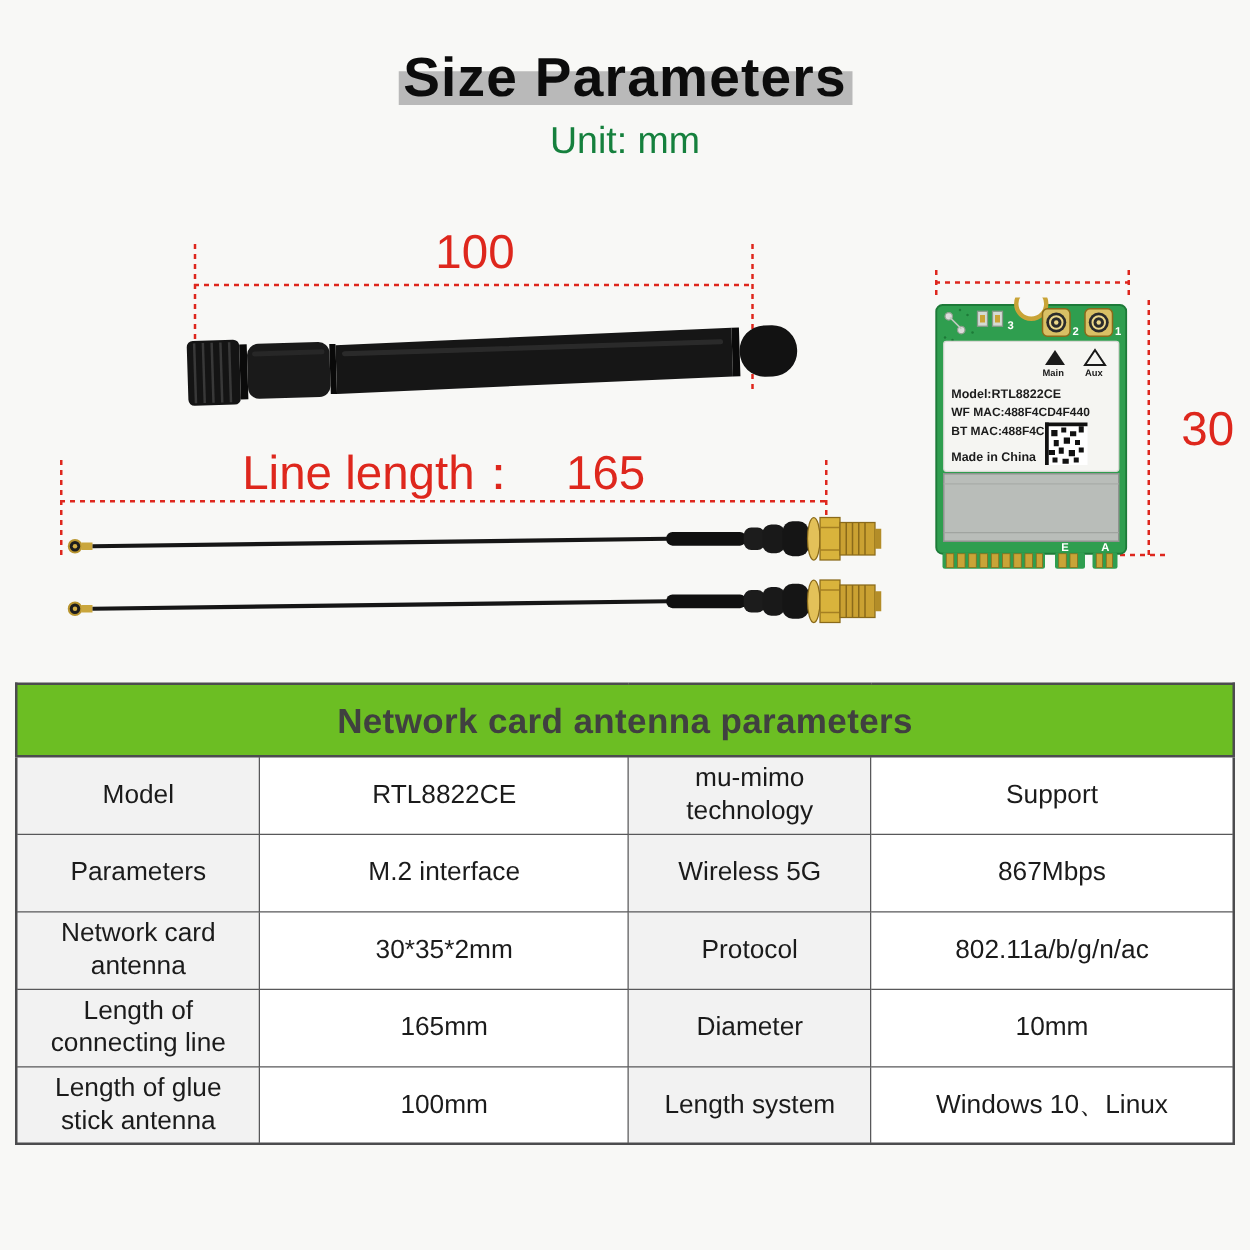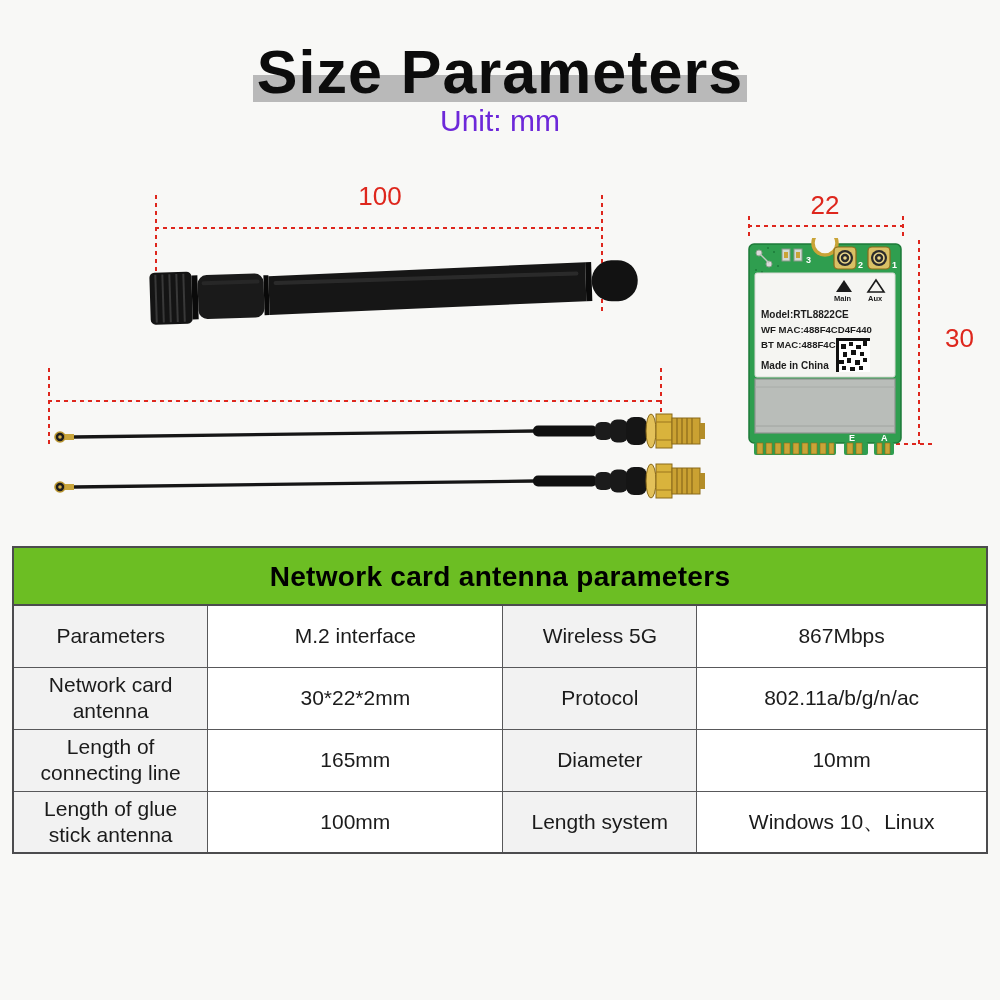--- a/index.html
+++ b/index.html
@@ -13,33 +13,33 @@
   body{
     background:#f8f8f6;
     font-family:"Liberation Sans","DejaVu Sans",sans-serif;
     position:relative;
     overflow:hidden;
   }
   
   .title-wrap{ text-align:center; padding-top:40px; }
   .page-title{
     display:inline-block; position:relative;
-    font-size:61px; font-weight:700; letter-spacing:1px; color:#0c0c0c;
+    font-size:44px; font-weight:700; letter-spacing:1px; color:#0c0c0c;
     line-height:1.05;
   }
   .page-title .bar{
     position:absolute; left:-4px; right:-4px; bottom:2px; height:27px;
     background:#b9b9b9; z-index:0;
   }
   .page-title .txt{ position:relative; z-index:1; }
   .unit-label{
-    text-align:center; font-size:30px; color:#6d28d9; 
+    text-align:center; font-size:30px; color:#15803d; margin-top:10px;
   }
   
-  .dim-label{ color:var(--dim-red); font-size:26px; line-height:1; }
+  .dim-label{ color:var(--dim-red); font-size:38px; line-height:1; }
   .dash-h{ position:absolute; height:2px;
     background:repeating-linear-gradient(90deg,var(--dim-red) 0 4px,transparent 4px 8px); }
   .dash-v{ position:absolute; width:2px;
     background:repeating-linear-gradient(180deg,var(--dim-red) 0 4px,transparent 4px 8px); }
   
   .fig{ position:absolute; }
   #antenna-fig{ left:140px; top:183px; width:545px; height:165px; }
   #antenna-fig .dim-label{ position:absolute; left:0; width:480px; top:0; text-align:center; }
   #card-fig{ left:733px; top:192px; width:255px; height:285px; }
   #card-fig .w-label{ position:absolute; left:15px; width:154px; top:0; text-align:center; }
@@ -53,21 +53,21 @@
     border-collapse:collapse; table-layout:fixed;
     border:2px solid #4c4c4e;
   }
   .spec-table td{
     border:1.6px solid #58585a;
     text-align:center; vertical-align:middle;
     font-size:21px; color:#1b1b1b; line-height:1.25;
     padding:2px 8px; height:62px;
   }
   .spec-table tr.header-row td{
-    background:var(--accent-green); color:#000000;
+    background:var(--accent-green); color:#404040;
     font-size:28px; font-weight:700; height:58px; letter-spacing:.3px;
     border-bottom:2px solid #4c4c4e;
   }
   .spec-table td.lab{ background:#f2f2f2; }
   .spec-table td.val{ background:#ffffff; }
 </style>
 </head>
 <body>
 
 <div class="title-wrap">
@@ -104,21 +104,20 @@
 
       <rect x="452" y="26" width="46" height="41" rx="20" fill="#121212"></rect>
 
       <rect x="134" y="36" width="305" height="4" rx="2" fill="#3d3d3d" opacity="0.55"></rect>
       <rect x="62" y="34" width="58" height="4" rx="2" fill="#343434" opacity="0.5"></rect>
     </g>
   </svg>
 </div>
 
 <div class="fig" id="card-fig">
-  <div class="dim-label w-label">22</div>
   <div class="dash-h" style="left:15px;width:156px;top:33px;"></div>
   <div class="dash-v" style="left:15px;top:24px;height:24px;"></div>
   <div class="dash-v" style="left:169px;top:24px;height:24px;"></div>
   <div class="dash-v" style="left:185px;top:48px;height:205px;"></div>
   <div class="dash-h" style="left:147px;width:52px;top:251px;"></div>
   <div class="dim-label h-label">30</div>
 
   <svg width="154" height="218" viewBox="0 0 154 218" style="position:absolute;left:15px;top:46px;">
 
     <rect x="1" y="6" width="152" height="199" rx="5" fill="#2f9e4f" stroke="#1d7a38" stroke-width="1.5"></rect>
@@ -220,20 +219,25 @@
         <rect x="99" y="205" width="6" height="11"></rect>
           <rect x="108" y="205" width="6" height="11"></rect>
         <rect x="129" y="205" width="5" height="11"></rect>
           <rect x="137" y="205" width="5" height="11"></rect>
       </g>
     </g>
   </svg>
 </div>
 
 <div class="fig" id="cables-fig">
+  <div class="dim-label">
+    <span>Line length：</span>
+    <span style="display:inline-block;width:14px;"></span>
+    <span>165</span>
+  </div>
   <div class="dash-h" style="left:18px;width:614px;top:48px;"></div>
   <div class="dash-v" style="left:18px;top:16px;height:80px;"></div>
   <div class="dash-v" style="left:630px;top:16px;height:60px;"></div>
 
   <svg width="690" height="120" viewBox="0 0 690 120" style="position:absolute;left:0;top:56px;">
     <g>
       <circle cx="30" cy="29" r="5" fill="#1d1d1d" stroke="#b9952f" stroke-width="1.6"></circle>
       <circle cx="30" cy="29" r="1.8" fill="#d3ae45"></circle>
       <rect x="35" y="26" width="9" height="6" fill="#caa63c"></rect>
       <path d="M44 29 L505 23" stroke="#161616" stroke-width="3.4" fill="none"></path>
@@ -284,28 +288,34 @@
     <col style="width:20%">
       <col style="width:30.3%">
       <col style="width:19.9%">
       <col style="width:29.8%">
   </colgroup>
   <tbody>
       <tr class="header-row">
     <td colspan="4">Network card antenna parameters</td>
   </tr>
   <tr>
+    <td class="lab">Model</td>
+    <td class="val">RTL8822CE</td>
+    <td class="lab">mu-mimo technology</td>
+    <td class="val">Support</td>
+  </tr>
+  <tr>
     <td class="lab">Parameters</td>
     <td class="val">M.2 interface</td>
     <td class="lab">Wireless 5G</td>
     <td class="val">867Mbps</td>
   </tr>
   <tr>
     <td class="lab">Network card antenna</td>
-    <td class="val">30*22*2mm</td>
+    <td class="val">30*35*2mm</td>
     <td class="lab">Protocol</td>
     <td class="val">802.11a/b/g/n/ac</td>
   </tr>
   <tr>
     <td class="lab">Length of connecting line</td>
     <td class="val">165mm</td>
     <td class="lab">Diameter</td>
     <td class="val">10mm</td>
   </tr>
   <tr>

